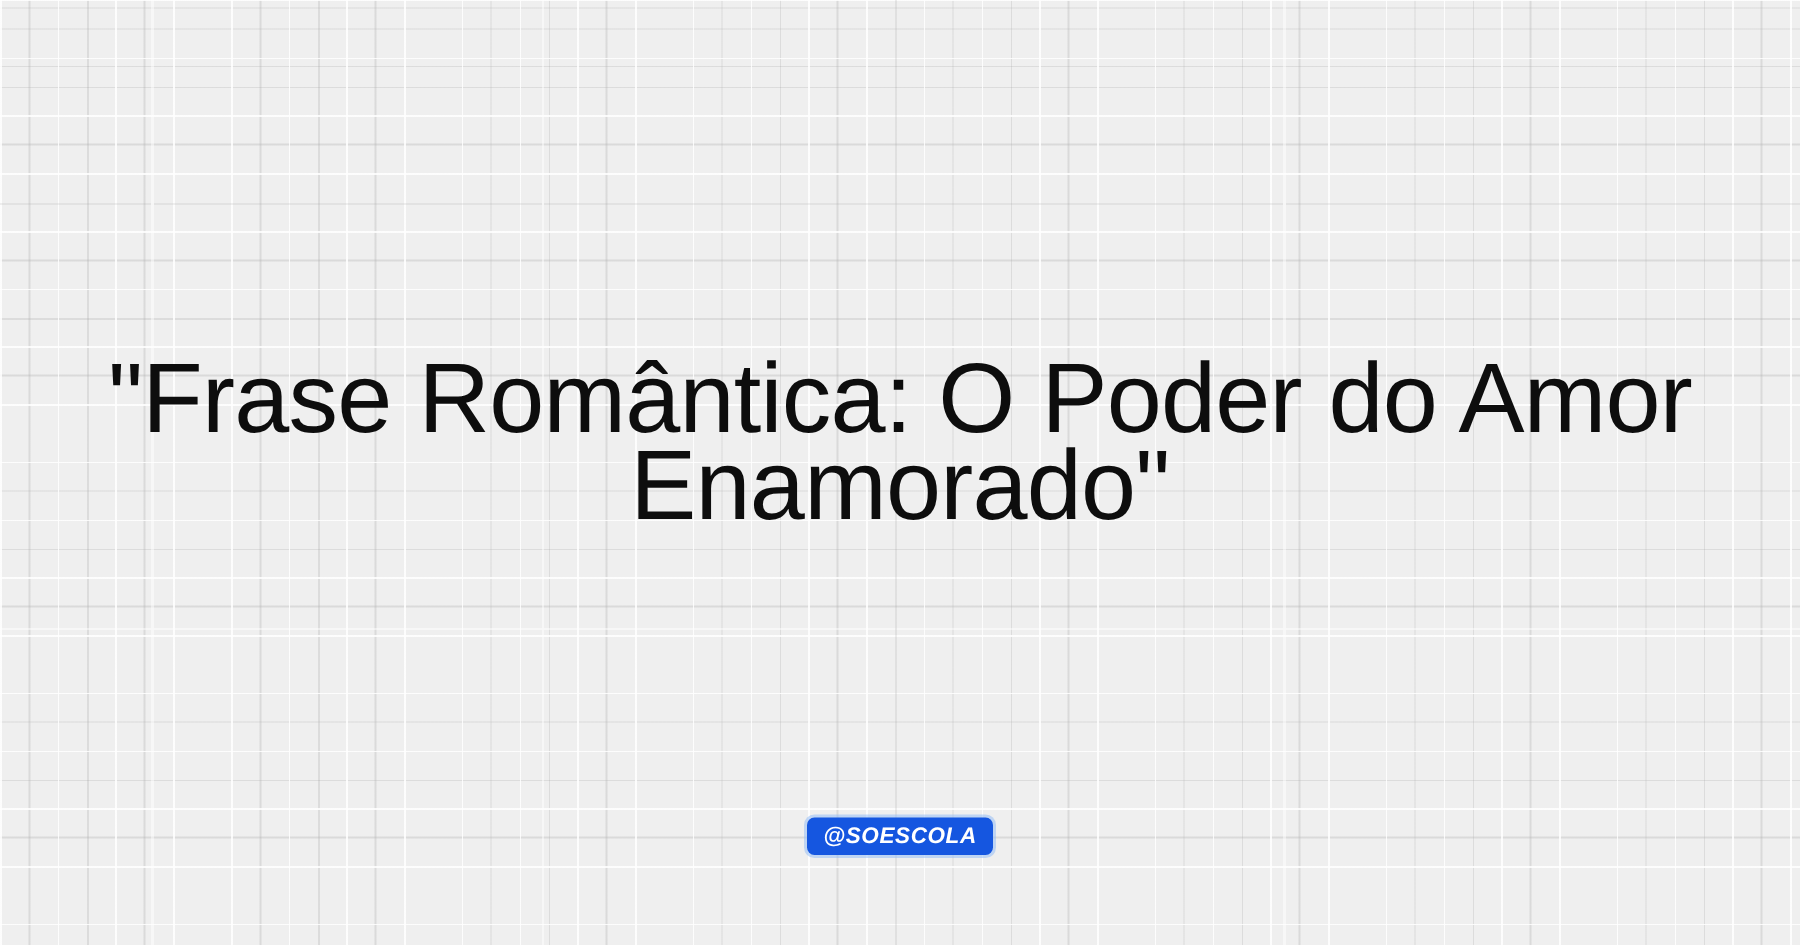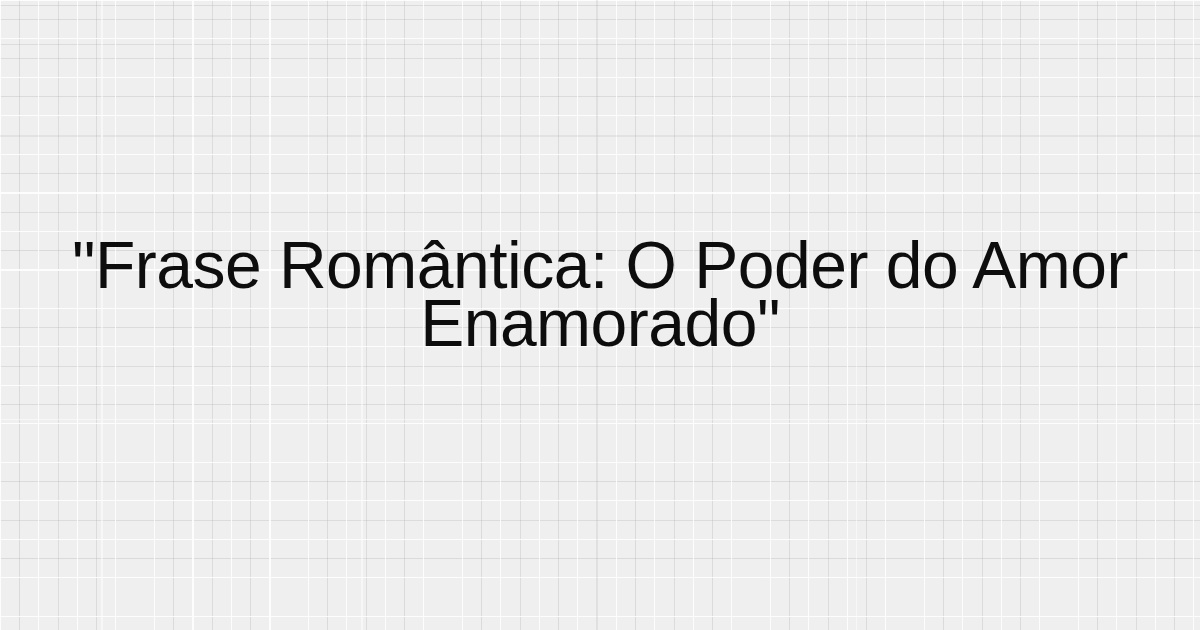--- a/index.html
+++ b/index.html
@@ -136,14 +136,17 @@
 
 <div class="card">
 
   <div class="grid-texture"></div>
   <div class="grid-streaks"></div>
 
   <div class="headline-wrap">
     <h1 class="headline">"Frase Romântica: O Poder do Amor Enamorado"</h1>
   </div>
 
+  <div class="badge-row">
+    <span class="badge">@SOESCOLA</span>
+  </div>
 
 </div>
 
 </body></html>

